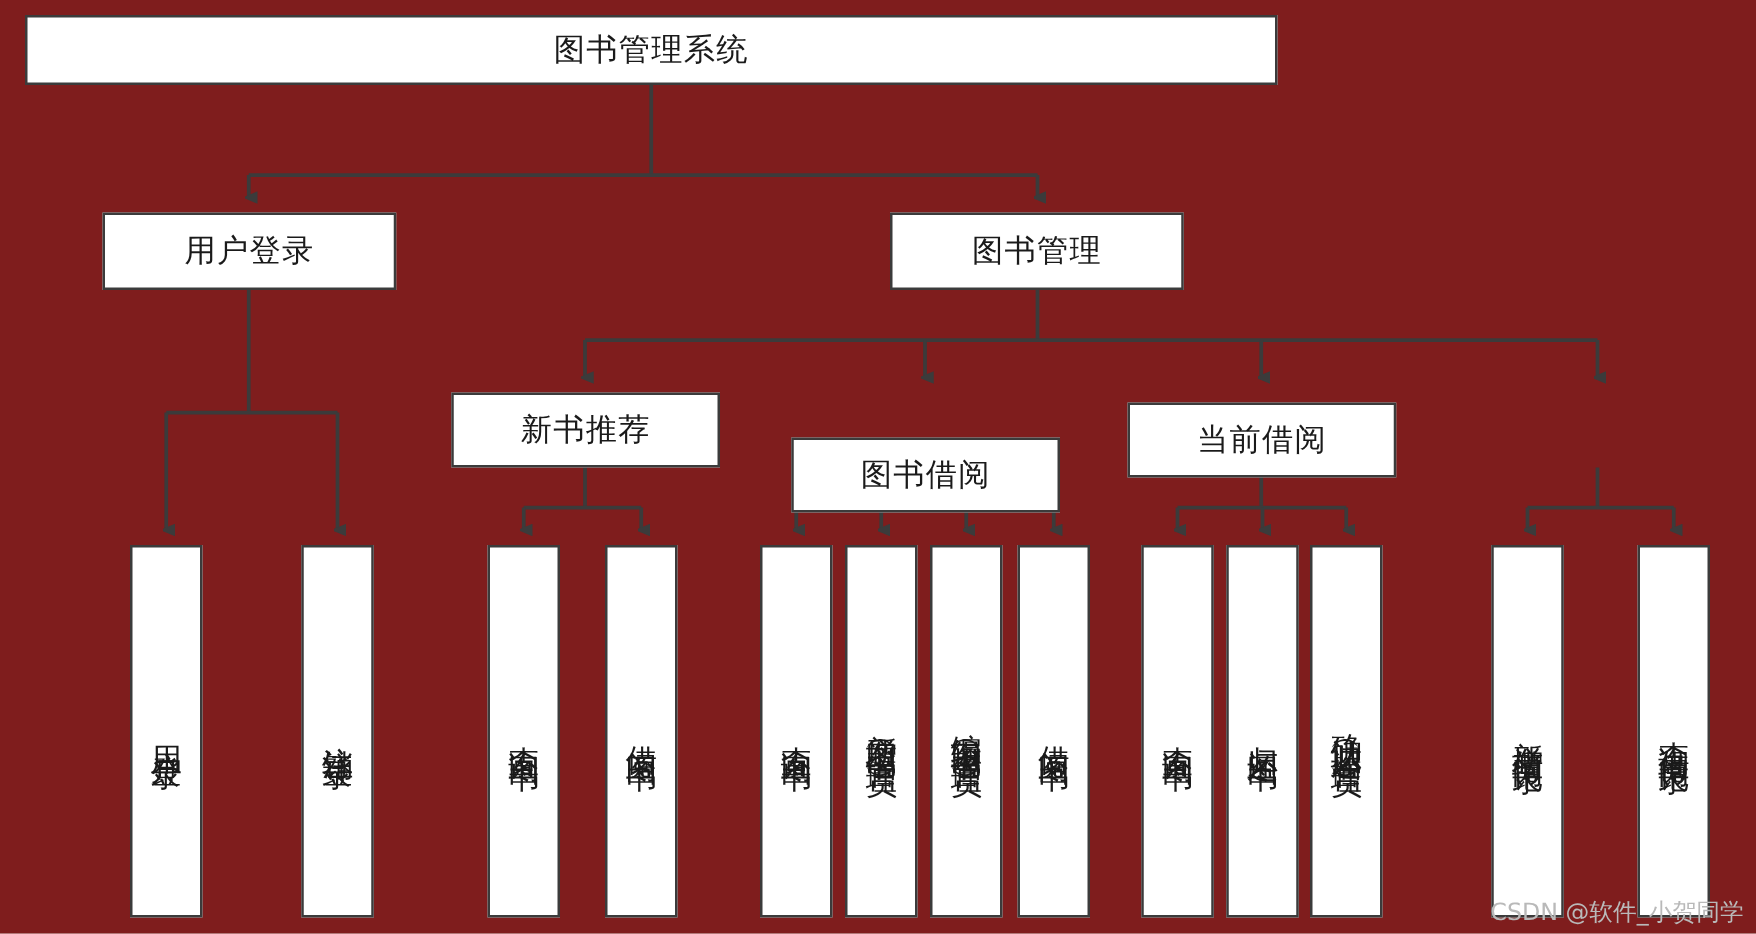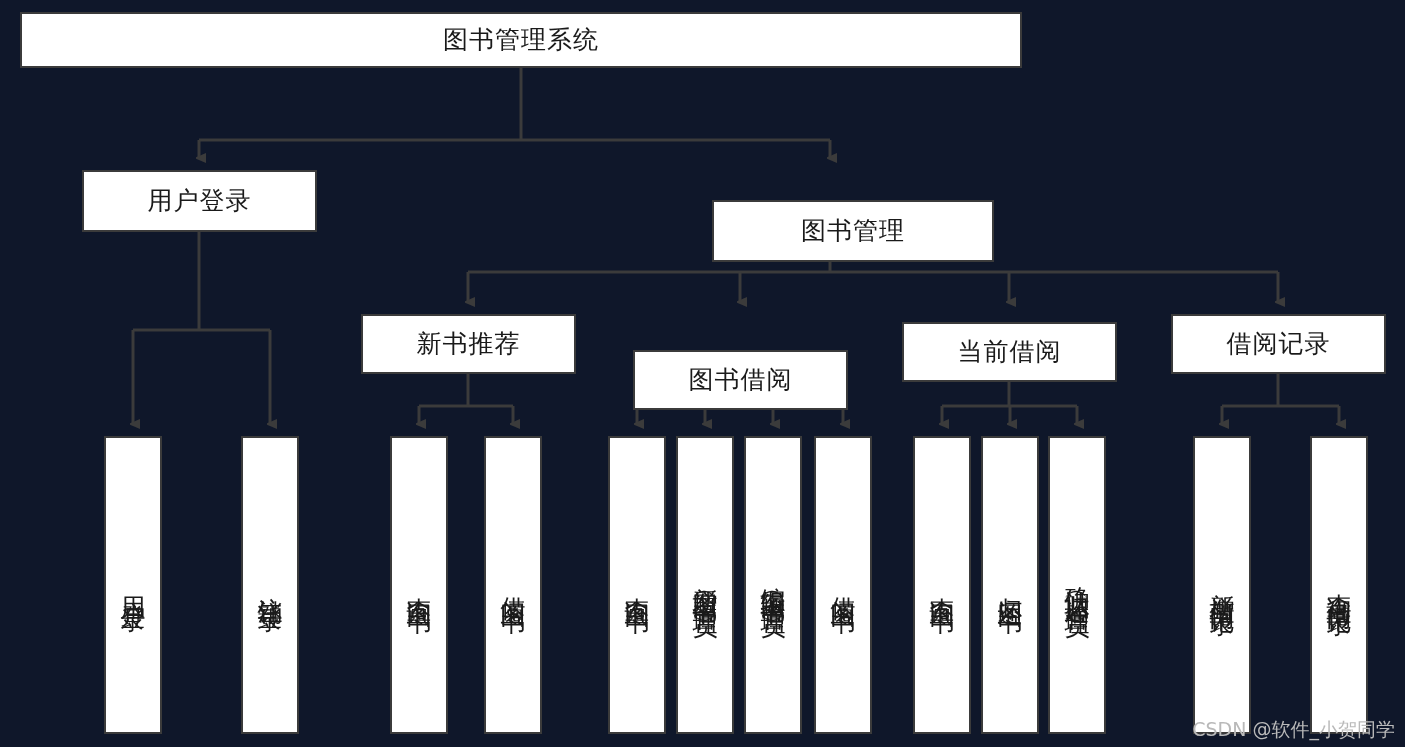--- a/index.html
+++ b/index.html
@@ -8,21 +8,21 @@
     padding: 0;
     background: #ffffff;
   }
   body {
     font-family: "DejaVu Sans", "Liberation Sans", sans-serif;
   }
   #diagram-root {
     position: relative;
     width: 1405px;
     height: 747px;
-    background: #0f172a;
+    background: #7f1d1d;
     overflow: hidden;
   }
   svg.connectors {
     position: absolute;
     left: 0;
     top: 0;
     width: 1405px;
     height: 747px;
     pointer-events: none;
   }
@@ -120,35 +120,32 @@
     </g>
   </svg>
 
   <div class="node node-h" style="left:20px; top:12px; width:1002px; height:56px;">
     <span>图书管理系统</span>
   </div>
 
   <div class="node node-h" style="left:82px; top:170px; width:235px; height:62px;">
     <span>用户登录</span>
   </div>
-  <div class="node node-h" style="left:712px; top:170px; width:282px; height:62px;margin-top:30px;">
+  <div class="node node-h" style="left:712px; top:170px; width:235px; height:62px;">
     <span>图书管理</span>
   </div>
 
   <div class="node node-h" style="left:361px; top:314px; width:215px; height:60px;align-items:center;">
     <span>新书推荐</span>
   </div>
   <div class="node node-h" style="left:633px; top:314px; width:215px; height:60px;margin-top:36px;">
     <span>图书借阅</span>
   </div>
   <div class="node node-h" style="left:902px; top:322px; width:215px; height:60px;">
     <span>当前借阅</span>
-  </div>
-  <div class="node node-h" style="left:1171px; top:314px; width:215px; height:60px;">
-    <span>借阅记录</span>
   </div>
 
   <div class="node node-v" style="left:104px; top:436px; width:58px; height:298px;">
     <span class="vlabel">用户登录</span>
   </div>
   <div class="node node-v" style="left:241px; top:436px; width:58px; height:298px;">
     <span class="vlabel">注销登录</span>
   </div>
 
   <div class="node node-v" style="left:390px; top:436px; width:58px; height:298px;">

